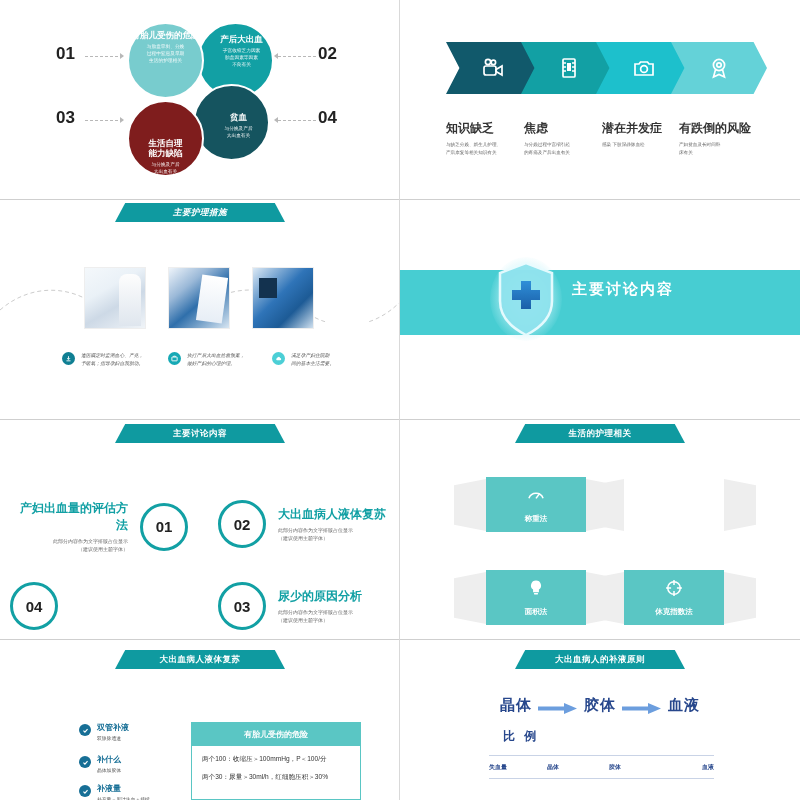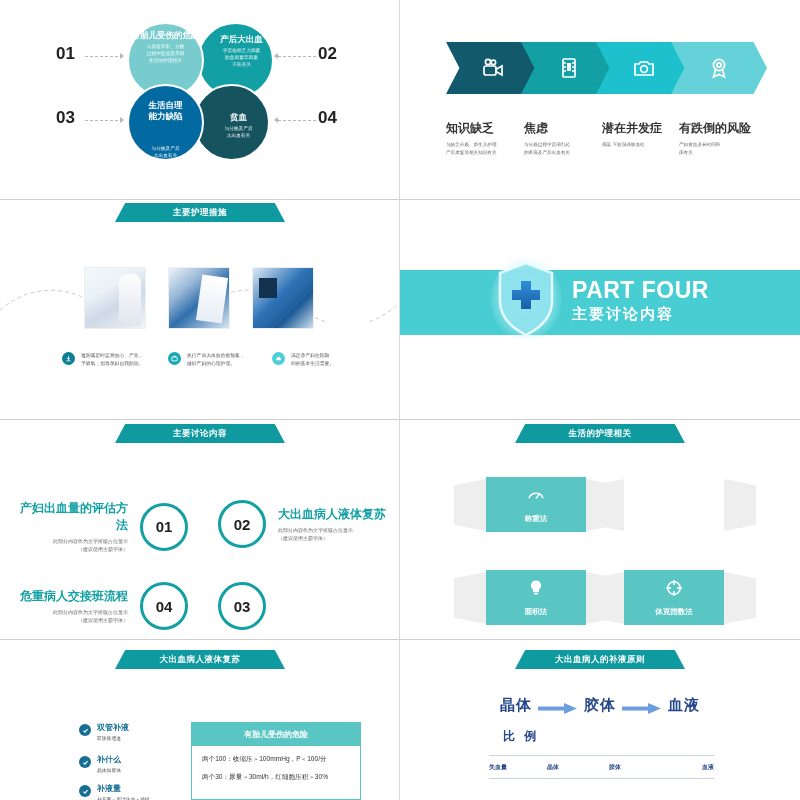--- a/index.html
+++ b/index.html
@@ -35,22 +35,22 @@
     display:flex;flex-direction:column;align-items:center;justify-content:center;
     color:#fff;text-align:center;box-sizing:border-box;
     border:2px solid #fff;
   }
   .circ .ct{font-size:8.5px;font-weight:bold;line-height:1.25;margin-bottom:2px;}
   .circ .cs{font-size:4.7px;line-height:1.5;opacity:.92;}
   #c1{left:127px;top:22px;width:77px;height:77px;background:#78ccce;z-index:2;
       padding-top:6px;justify-content:flex-start;}
   #c2{left:197px;top:22px;width:77px;height:77px;background:#12a0a4;z-index:1;
       padding-top:10px;justify-content:flex-start;padding-left:12px;}
-  #c3{left:127px;top:84px;width:77px;height:77px;background:#0369a1;z-index:3;
-      padding-top:14px;justify-content:space-between;}
+  #c3{left:127px;top:100px;width:77px;height:77px;background:#7f1d1d;z-index:3;
+      padding-top:14px;justify-content:flex-end;}
   #c4{left:193px;top:84px;width:77px;height:77px;background:#15545f;z-index:2;
       padding-top:26px;justify-content:flex-start;padding-left:14px;}
   .vnum{position:absolute;font-size:17px;font-weight:bold;color:#222;}
   #n1{left:56px;top:44px;} #n2{left:318px;top:44px;}
   #n3{left:56px;top:108px;} #n4{left:318px;top:108px;}
   .vline{position:absolute;height:1px;border-top:1px dashed #b8b8b8;}
   #l1{left:85px;top:56px;width:38px;} #l3{left:85px;top:120px;width:38px;}
   #l2{left:278px;top:56px;width:38px;} #l4{left:278px;top:120px;width:38px;}
   .varrow{position:absolute;width:0;height:0;border-top:3px solid transparent;border-bottom:3px solid transparent;}
   #a1{left:120px;top:53px;border-left:4px solid #b8b8b8;}
@@ -67,21 +67,21 @@
     -webkit-clip-path:polygon(0 0,86% 0,100% 50%,86% 100%,0 100%,14% 50%);
     clip-path:polygon(0 0,86% 0,100% 50%,86% 100%,0 100%,14% 50%);
   }
   .chev svg{width:24px;height:24px;display:block;}
   .chev-labels{position:absolute;left:46px;top:104px;width:330px;}
   .cl{position:absolute;width:90px;}
   .cl .t{font-size:12px;font-weight:bold;color:#333;margin-bottom:4px;margin-top:16px;}
   .cl .d{font-size:4.6px;color:#666;line-height:1.65;}
 
   
-  #slide3{left:0;top:200px;width:400px;height:220px;}
+  #slide3{left:0;top:200px;width:400px;height:220px;font-style:italic;}
   .wave{position:absolute;left:0;top:88px;width:400px;height:34px;}
   .photos{position:absolute;left:84px;top:67px;display:flex;gap:22px;}
   .photo{width:62px;height:62px;border:1px solid #eee;box-sizing:border-box;overflow:hidden;position:relative;}
   .ph1{background:linear-gradient(150deg,#f4f8fb 0%,#eaf1f7 35%,#cdd9e6 60%,#f0f4f8 100%);}
   .ph1::after{content:"";position:absolute;right:4px;top:6px;width:22px;height:52px;border-radius:8px 8px 0 0;background:linear-gradient(180deg,#fdfdfd,#dfe6ee);}
   .ph2{background:linear-gradient(140deg,#eef4fa 0%,#9bb9d8 30%,#2f6fab 55%,#d8e6f2 100%);}
   .ph2::after{content:"";position:absolute;left:30px;top:8px;width:26px;height:46px;background:linear-gradient(180deg,#ffffff,#e7eef6);transform:rotate(8deg);}
   .ph3{background:linear-gradient(135deg,#dce9f5 0%,#2f74b8 45%,#1d5b96 70%,#cfe0ef 100%);}
   .ph3::after{content:"";position:absolute;left:6px;top:10px;width:18px;height:20px;background:#13324f;}
   .bl{position:absolute;display:flex;gap:6px;align-items:flex-start;width:104px;}
@@ -295,21 +295,20 @@
         <linearGradient id="crossg" x1="0" y1="0" x2="0" y2="1">
           <stop offset="0%" stop-color="#2f8fd8"></stop>
             <stop offset="100%" stop-color="#1a5fa8"></stop>
         </linearGradient>
       </defs>
       <ellipse cx="36" cy="42" rx="36" ry="42" fill="url(#glow)"></ellipse>
       <path d="M36 6 L62 16 V44 C62 62 48 72 36 78 C24 72 10 62 10 44 V16 Z" fill="#8fe3ee" stroke="#eafcff" stroke-width="2.5" opacity="0.95"></path>
       <path d="M31 24h10v9h9v10h-9v9H31v-9h-9V33h9z" fill="url(#crossg)"></path>
     </svg>
     <div class="pf-text">
-      <div class="en">PART FOUR</div>
       <div class="cn">主要讨论内容</div>
     </div>
   </div>
 
   <div class="slide sep-r sep-b" id="slide5">
     <div class="banner teal-dark" style="top:4px;width:170px;height:19px;font-size:8.5px;">主要讨论内容</div>
 
     <div class="numitem" style="left:10px;top:80px;">
       <div class="ntxt r">
         <div class="nt">产妇出血量的评估方法</div>
@@ -320,29 +319,29 @@
 
     <div class="numitem" style="left:218px;top:80px;">
       <div class="ncirc">02</div>
       <div class="ntxt l">
         <div class="nt">大出血病人液体复苏</div>
         <div class="nd ml">此部分内容作为文字排版占位显示<br>（建议使用主题字体）</div>
       </div>
     </div>
 
     <div class="numitem" style="left:10px;top:162px;">
-      <div class="ntxt r">
-        <div class="nt">危重病人交接班流程</div>
-        <div class="nd ml">此部分内容作为文字排版占位显示<br>（建议使用主题字体）</div>
-      </div>
       <div class="ncirc">04</div>
     </div>
 
     <div class="numitem" style="left:218px;top:162px;">
       <div class="ncirc">03</div>
+      <div class="ntxt l">
+        <div class="nt">尿少的原因分析</div>
+        <div class="nd ml">此部分内容作为文字排版占位显示<br>（建议使用主题字体）</div>
+      </div>
     </div>
   </div>
 
   <div class="slide sep-b" id="slide6">
     <div class="banner teal-dark" style="top:4px;width:170px;height:19px;font-size:8.5px;">生活的护理相关</div>
 
     <div class="wing lf" style="left:54px;top:59px;"></div>
     <div class="wing rt" style="left:186px;top:59px;"></div>
     <div class="dcard" style="left:86px;top:57px;">
       <span>

